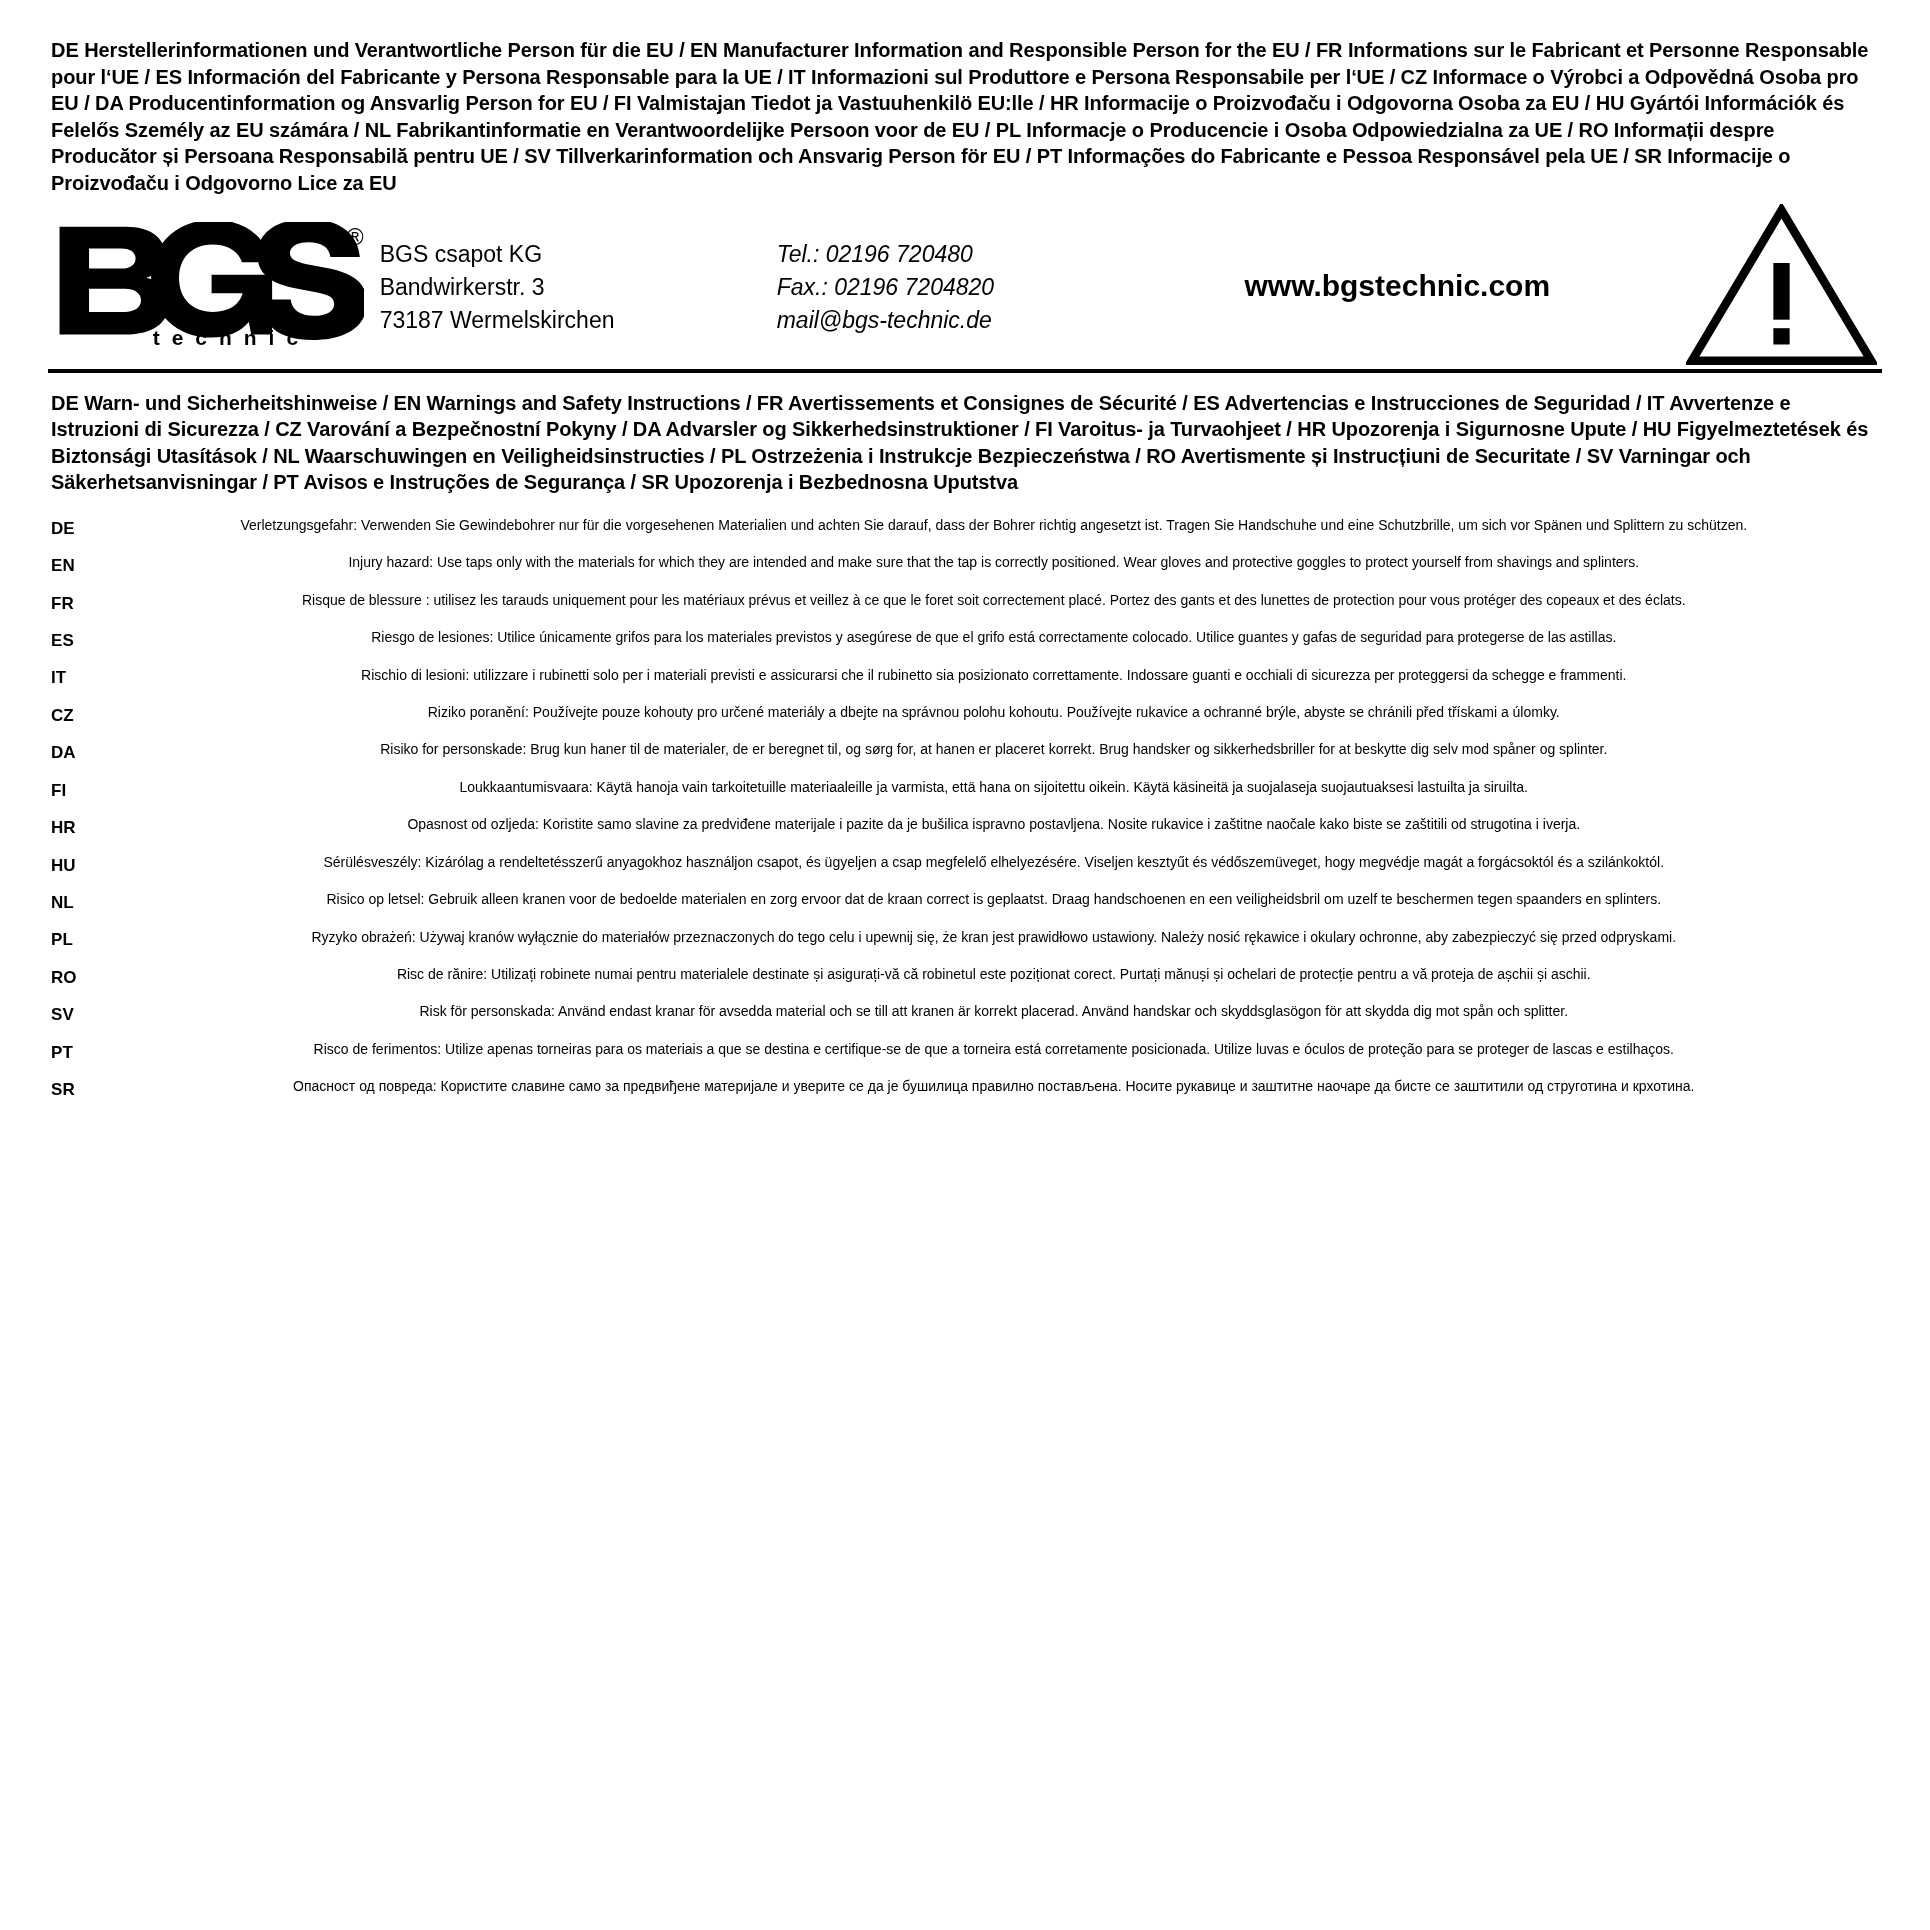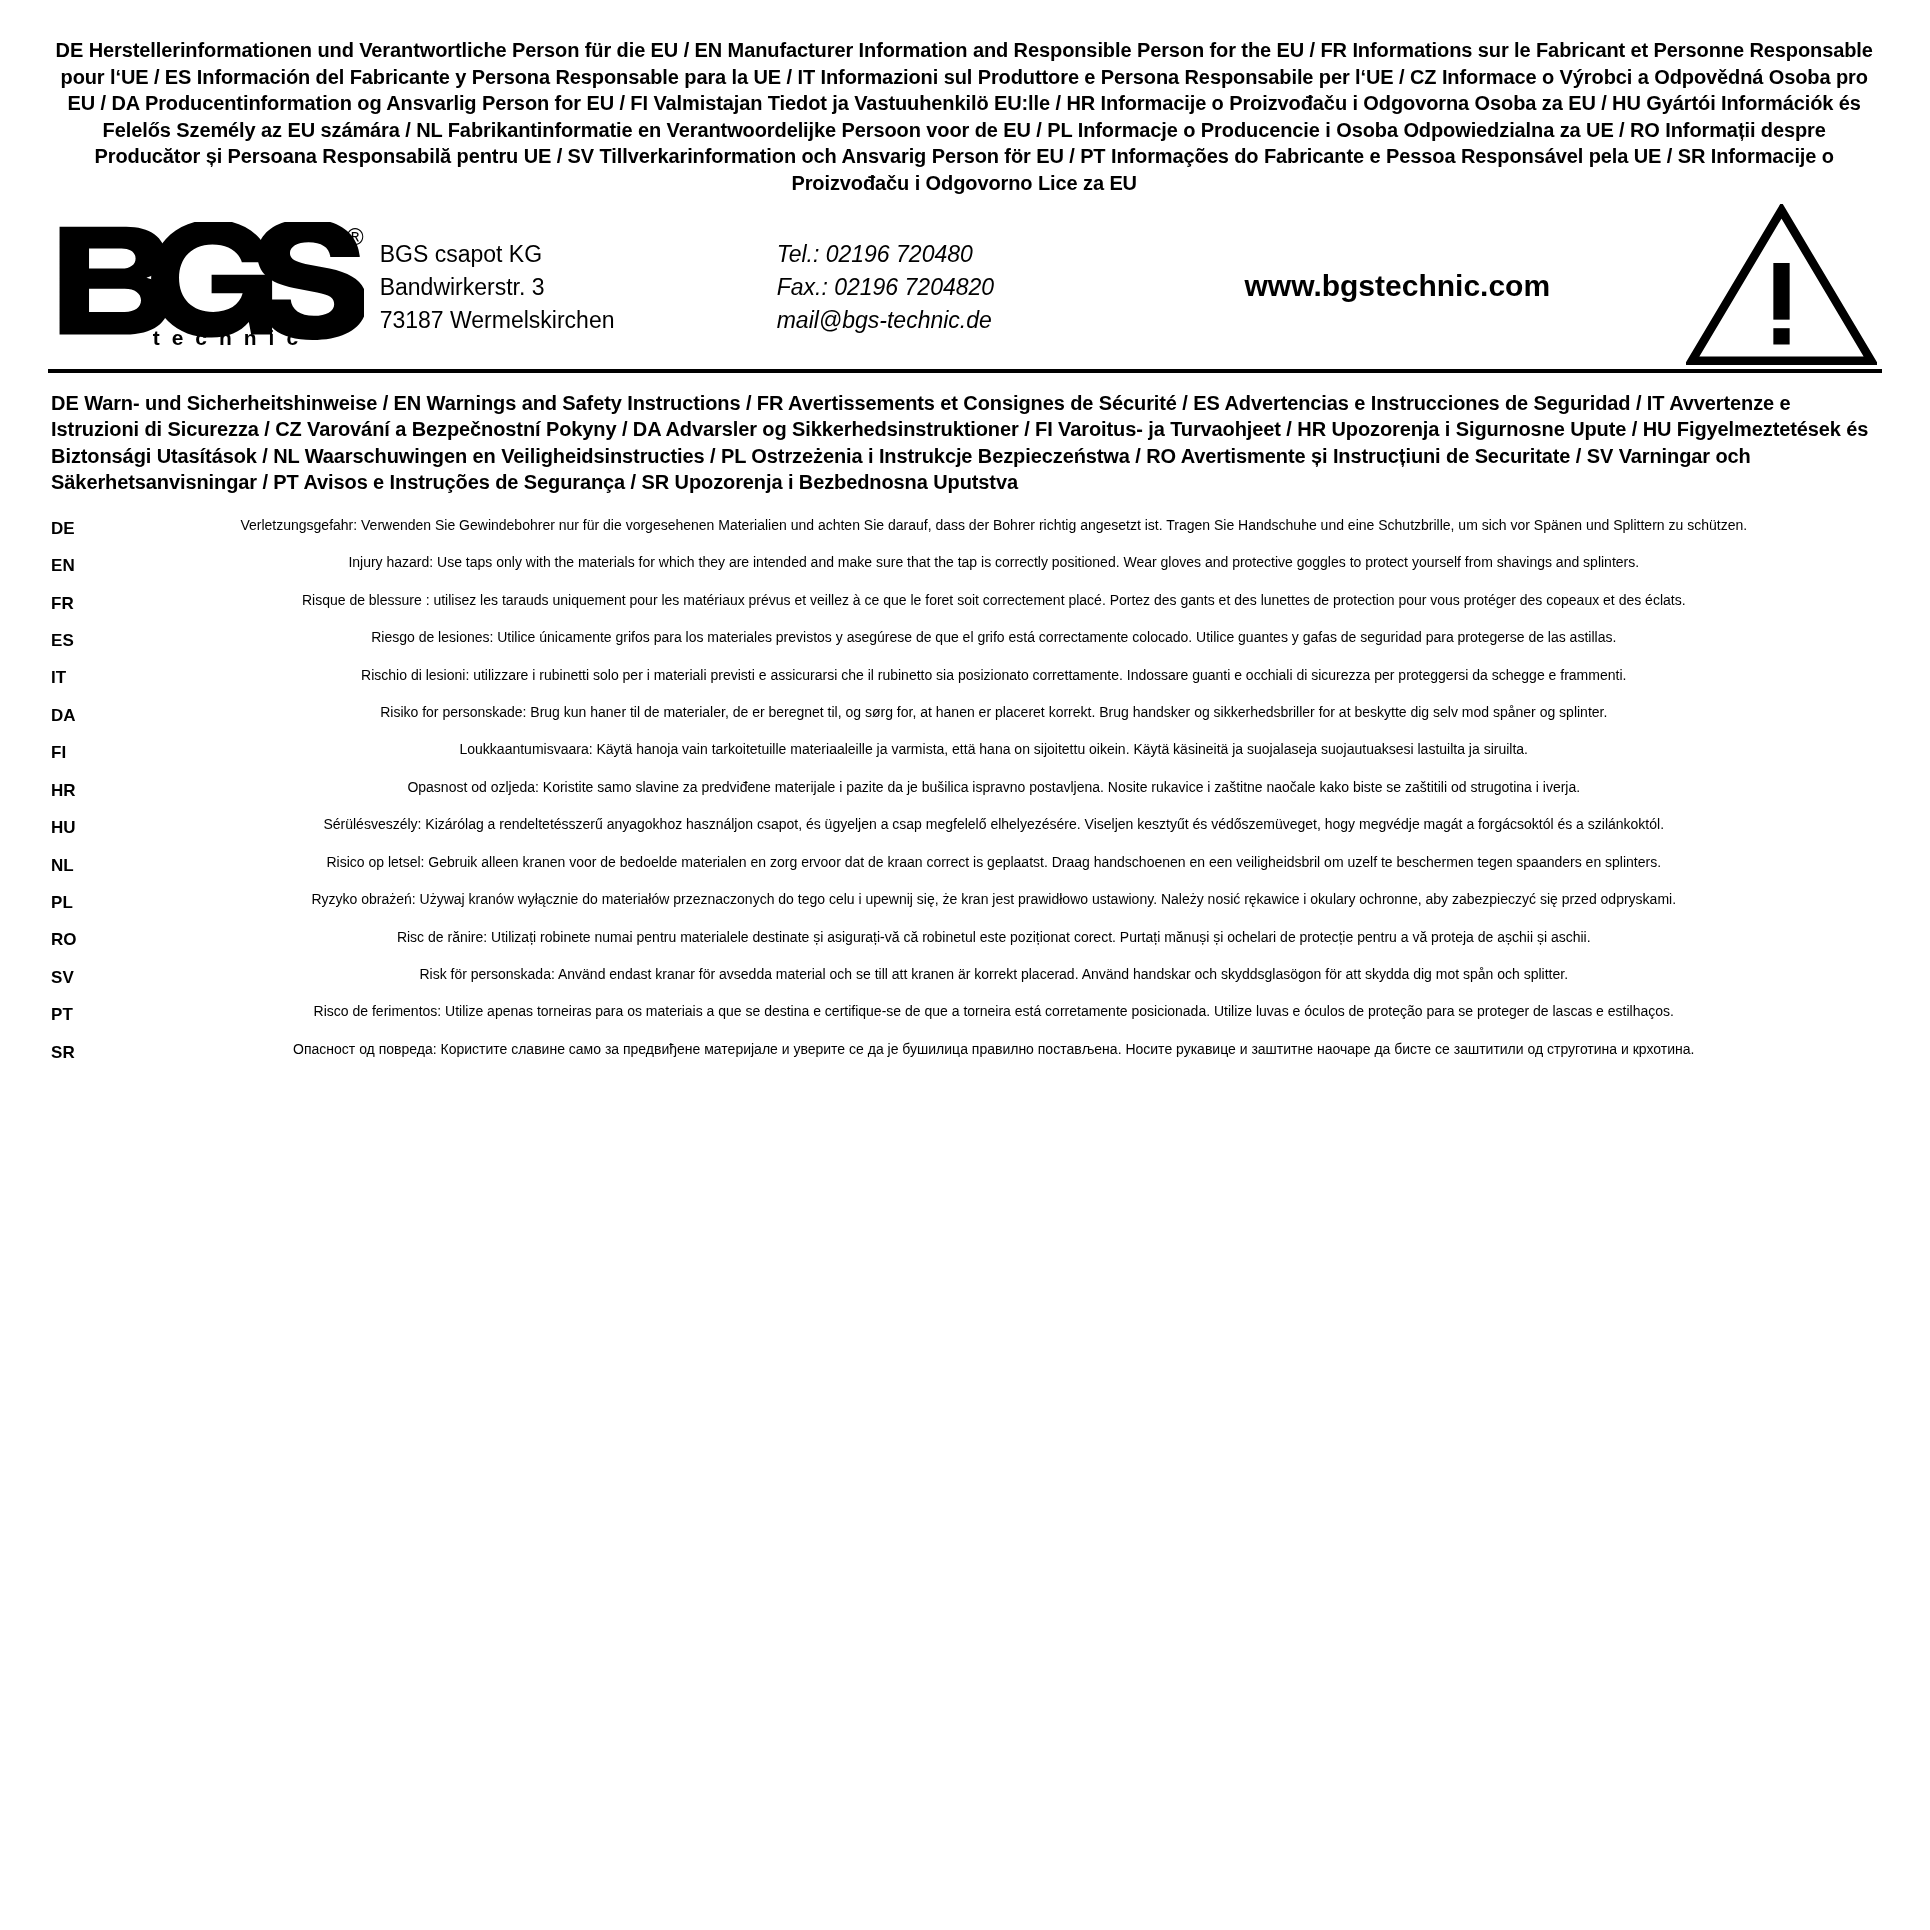--- a/index.html
+++ b/index.html
@@ -21,21 +21,21 @@
     box-sizing: border-box;
     padding: 37px 48px 0 48px;
   }
 
   
   .top-heading {
     font-size: 20px;
     font-weight: bold;
     line-height: 1.33;
     letter-spacing: -0.1px;
-    text-align: center;
+    text-align: left;
     margin: 0 0 11px 0;
     padding: 0 4.7px 0 3.1px;
   }
 
   
   .header-block {
     position: relative;
     border-bottom: 4.7px solid #000;
     padding: 3.1px 0 7.8px 0;
     height: 165px;
@@ -186,20 +186,24 @@
     </div>
     <div class="lang-row">
       <div class="lang-code">ES</div>
       <div class="lang-text">Riesgo de lesiones: Utilice únicamente grifos para los materiales previstos y asegúrese de que el grifo está correctamente colocado. Utilice guantes y gafas de seguridad para protegerse de las astillas.</div>
     </div>
     <div class="lang-row">
       <div class="lang-code">IT</div>
       <div class="lang-text">Rischio di lesioni: utilizzare i rubinetti solo per i materiali previsti e assicurarsi che il rubinetto sia posizionato correttamente. Indossare guanti e occhiali di sicurezza per proteggersi da schegge e frammenti.</div>
     </div>
     <div class="lang-row">
+      <div class="lang-code">CZ</div>
+      <div class="lang-text">Riziko poranění: Používejte pouze kohouty pro určené materiály a dbejte na správnou polohu kohoutu. Používejte rukavice a ochranné brýle, abyste se chránili před třískami a úlomky.</div>
+    </div>
+    <div class="lang-row">
       <div class="lang-code">DA</div>
       <div class="lang-text">Risiko for personskade: Brug kun haner til de materialer, de er beregnet til, og sørg for, at hanen er placeret korrekt. Brug handsker og sikkerhedsbriller for at beskytte dig selv mod spåner og splinter.</div>
     </div>
     <div class="lang-row">
       <div class="lang-code">FI</div>
       <div class="lang-text">Loukkaantumisvaara: Käytä hanoja vain tarkoitetuille materiaaleille ja varmista, että hana on sijoitettu oikein. Käytä käsineitä ja suojalaseja suojautuaksesi lastuilta ja siruilta.</div>
     </div>
     <div class="lang-row">
       <div class="lang-code">HR</div>
       <div class="lang-text">Opasnost od ozljeda: Koristite samo slavine za predviđene materijale i pazite da je bušilica ispravno postavljena. Nosite rukavice i zaštitne naočale kako biste se zaštitili od strugotina i iverja.</div>

